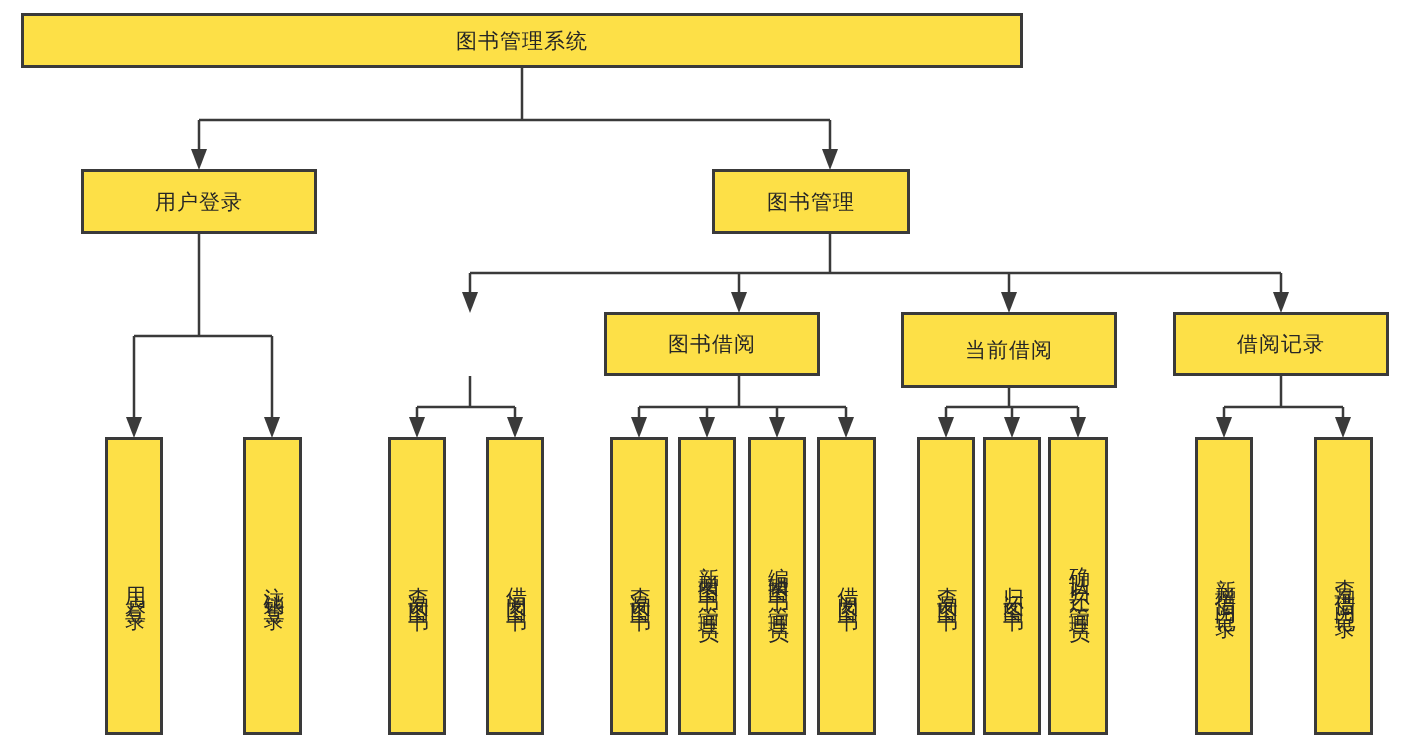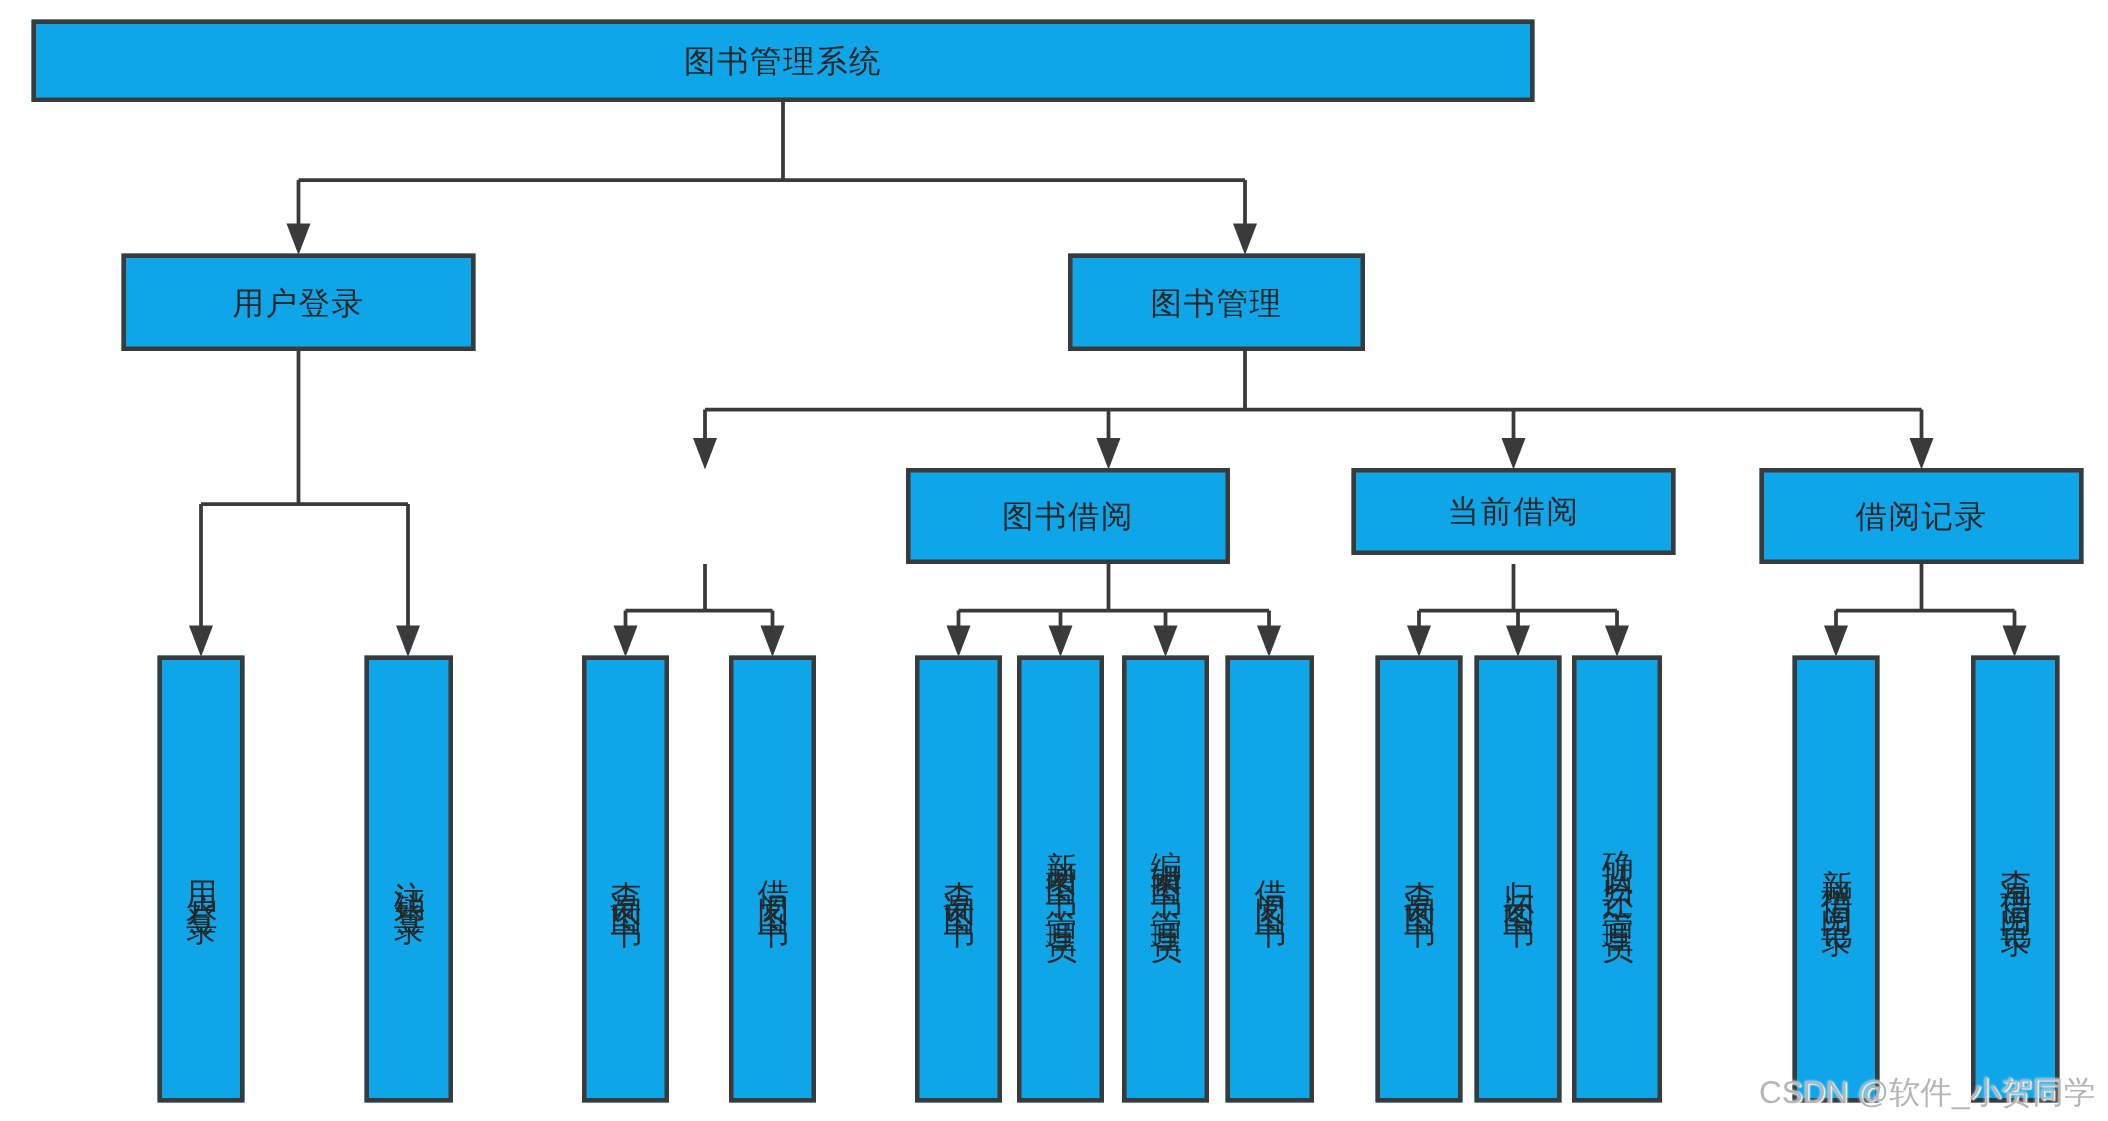--- a/index.html
+++ b/index.html
@@ -8,23 +8,24 @@
     width:1405px;height:747px;
     background:#ffffff;
     font-family:"Liberation Sans","DejaVu Sans",sans-serif;
     overflow:hidden;
   }
   #connectors{position:absolute;left:0;top:0;width:1405px;height:747px;}
   .box{
     position:absolute;
     box-sizing:border-box;
     border:3px solid #3a3a3a;
-    background:#0ea5e9;
+    background:#fde047;
     display:flex;align-items:center;justify-content:center;
     color:#262626;
+    font-family:Liberation Mono, monospace;
   }
   .box.h span{
     font-size:21px;
     letter-spacing:1px;
     white-space:nowrap;
   }
   .box.v span{
     writing-mode:vertical-rl;
     text-orientation:mixed;
     font-size:21px;
@@ -100,21 +101,21 @@
   <div class="box h" style="left:81px;top:169px;width:236px;height:65px">
     <span>用户登录</span>
   </div>
   <div class="box h" style="left:712px;top:169px;width:198px;height:65px">
     <span>图书管理</span>
   </div>
 
   <div class="box h" style="left:604px;top:312px;width:216px;height:64px">
     <span>图书借阅</span>
   </div>
-  <div class="box h" style="left:901px;top:312px;width:216px;height:58px">
+  <div class="box h" style="left:901px;top:312px;width:216px;height:76px">
     <span>当前借阅</span>
   </div>
   <div class="box h" style="left:1173px;top:312px;width:216px;height:64px">
     <span>借阅记录</span>
   </div>
 
   <div class="box v" style="left:105px;top:437px;width:58px;height:298px">
     <span>用户登录</span>
   </div>
   <div class="box v" style="left:243px;top:437px;width:59px;height:298px">
@@ -151,15 +152,14 @@
     <span>确认归还（管理员）</span>
   </div>
 
   <div class="box v" style="left:1195px;top:437px;width:58px;height:298px">
     <span>新增借阅记录</span>
   </div>
   <div class="box v" style="left:1314px;top:437px;width:59px;height:298px">
     <span>查询借阅记录</span>
   </div>
 
-  <div class="watermark">CSDN @软件_小贺同学</div>
 
 </div>
 
 </body></html>

